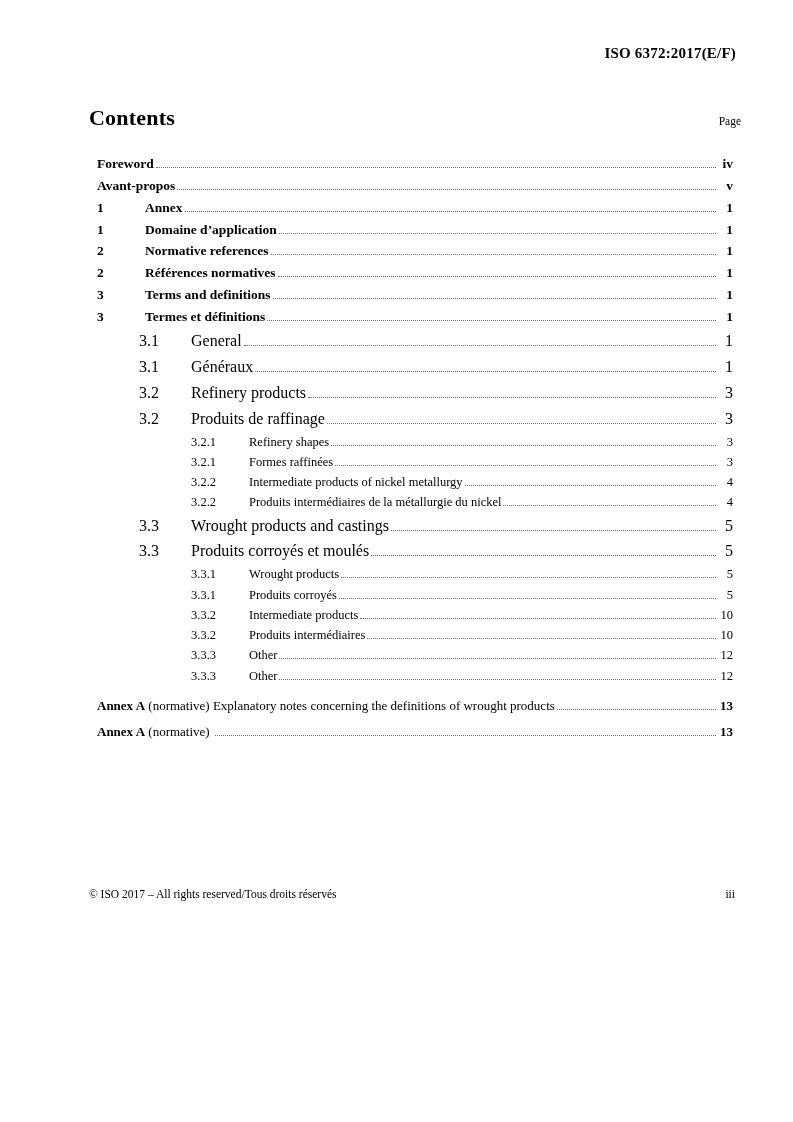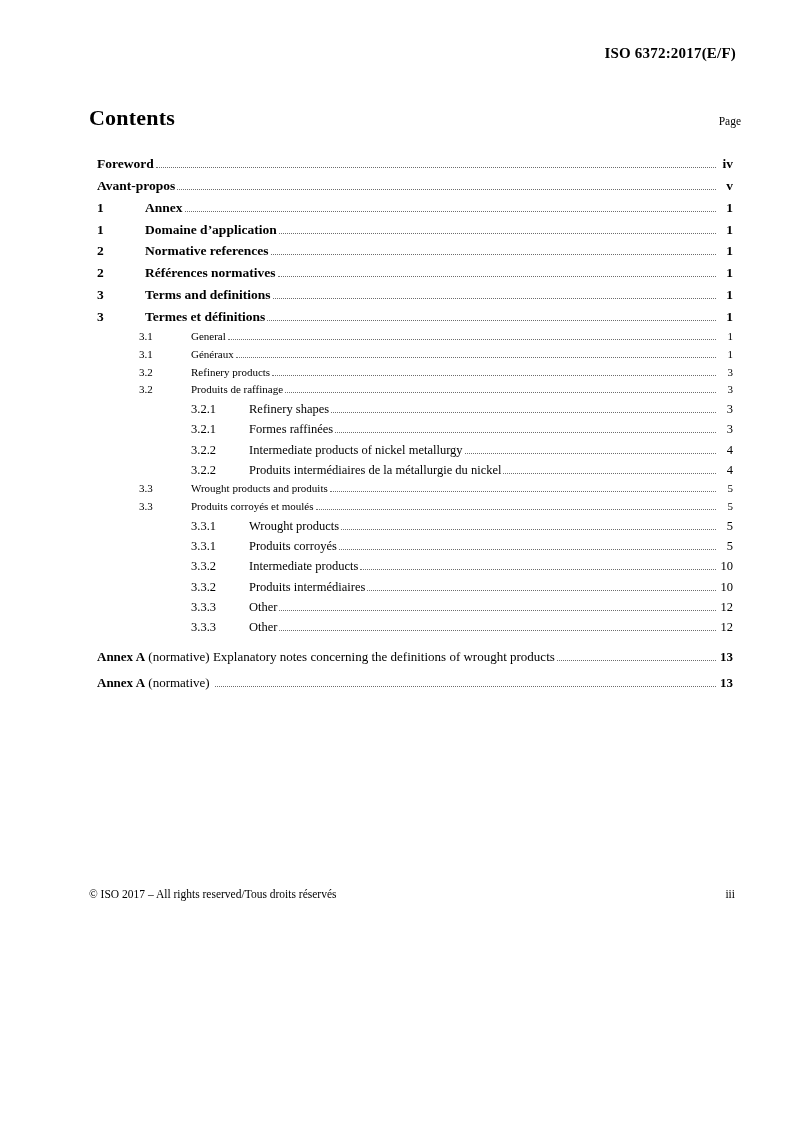--- a/index.html
+++ b/index.html
@@ -92,21 +92,21 @@
   .lvl-fw .txt { font-weight: bold; }
   .lvl-fw .pg { font-weight: bold; width: 14px; }
 
   
   .lvl-1 { font-size: 13.5px; font-weight: bold; }
   .lvl-1 .num { width: 48px; font-weight: bold; }
   .lvl-1 .txt { font-weight: bold; }
   .lvl-1 .pg { font-weight: bold; width: 14px; }
 
   
-  .lvl-2 { font-size: 11px; font-weight: normal; }
+  .lvl-2 { font-size: 16px; font-weight: normal; }
   .lvl-2 .num { width: 52px; margin-left: 42px; }
   .lvl-2 .pg { width: 14px; }
 
   
   .lvl-3 { font-size: 12.5px; font-weight: normal; }
   .lvl-3 .num { width: 58px; margin-left: 94px; }
   .lvl-3 .pg { width: 14px; }
 
   
   .lvl-annex { font-size: 13px; }
@@ -254,21 +254,21 @@
 
       <li class="toc-row lvl-3">
         <span class="num">3.2.2</span>
         <span class="txt">Produits intermédiaires de la métallurgie du nickel</span>
         <span class="dots"></span>
         <span class="pg">4</span>
       </li>
 
       <li class="toc-row lvl-2">
         <span class="num">3.3</span>
-        <span class="txt">Wrought products and produits</span>
+        <span class="txt">Wrought products and castings</span>
         <span class="dots"></span>
         <span class="pg">5</span>
       </li>
 
       <li class="toc-row lvl-2">
         <span class="num">3.3</span>
         <span class="txt">Produits corroyés et moulés</span>
         <span class="dots"></span>
         <span class="pg">5</span>
       </li>

